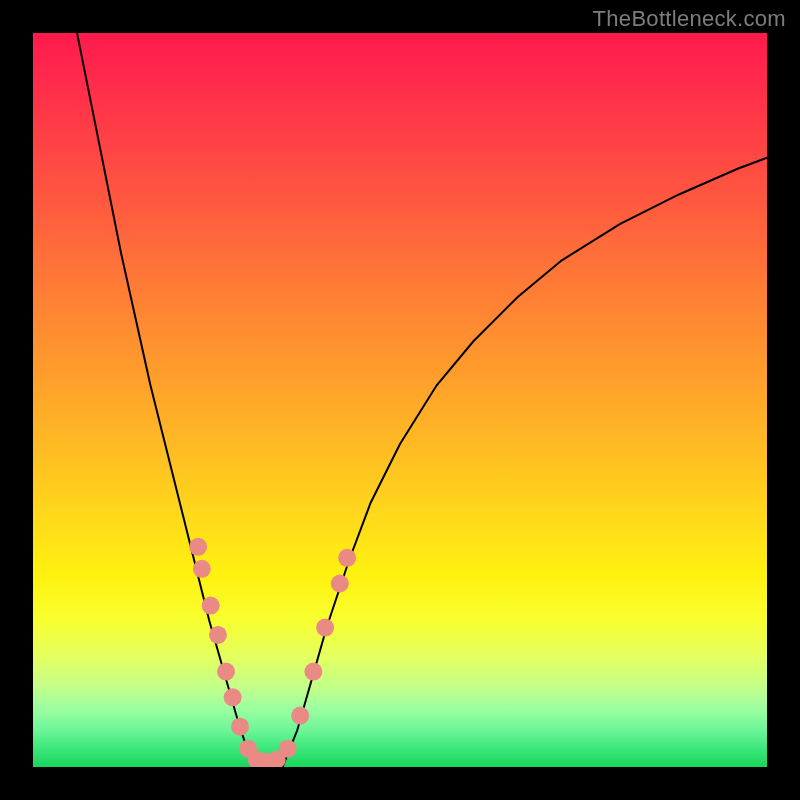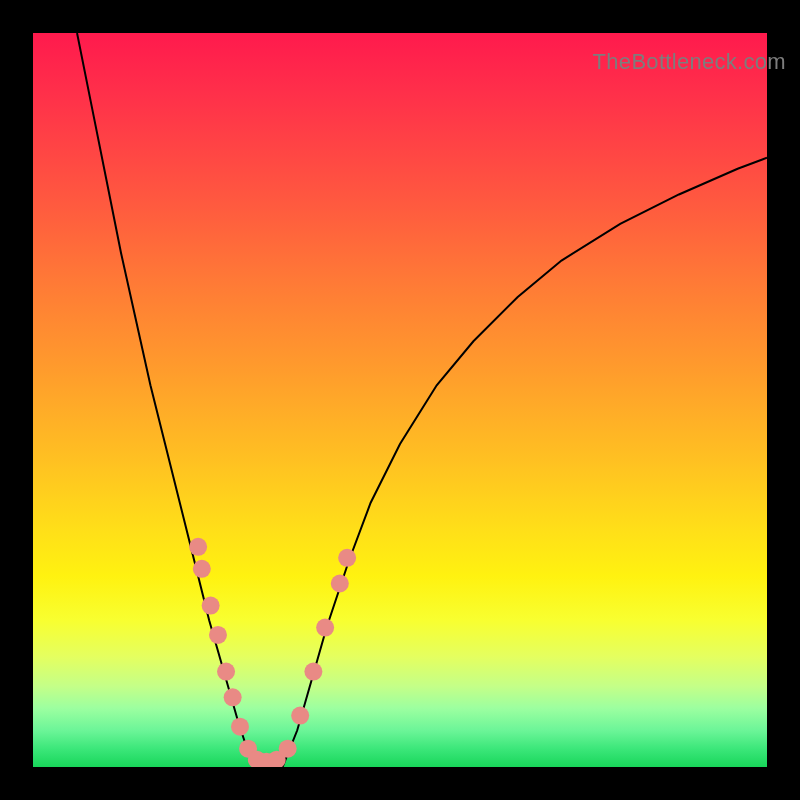--- a/index.html
+++ b/index.html
@@ -47,21 +47,20 @@
   .watermark {
     position: absolute;
     top: 6px;
     right: 14px;
     color: #7d7d7d;
     font-size: 22px;
     font-weight: 500;
     letter-spacing: 0.3px;
     z-index: 5;
     user-select: none;
-    margin-top: 43px;
   }
   svg.overlay {
     position: absolute;
     left: 0;
     top: 0;
     width: 734px;
     height: 734px;
     overflow: visible;
   }
   .curve {

